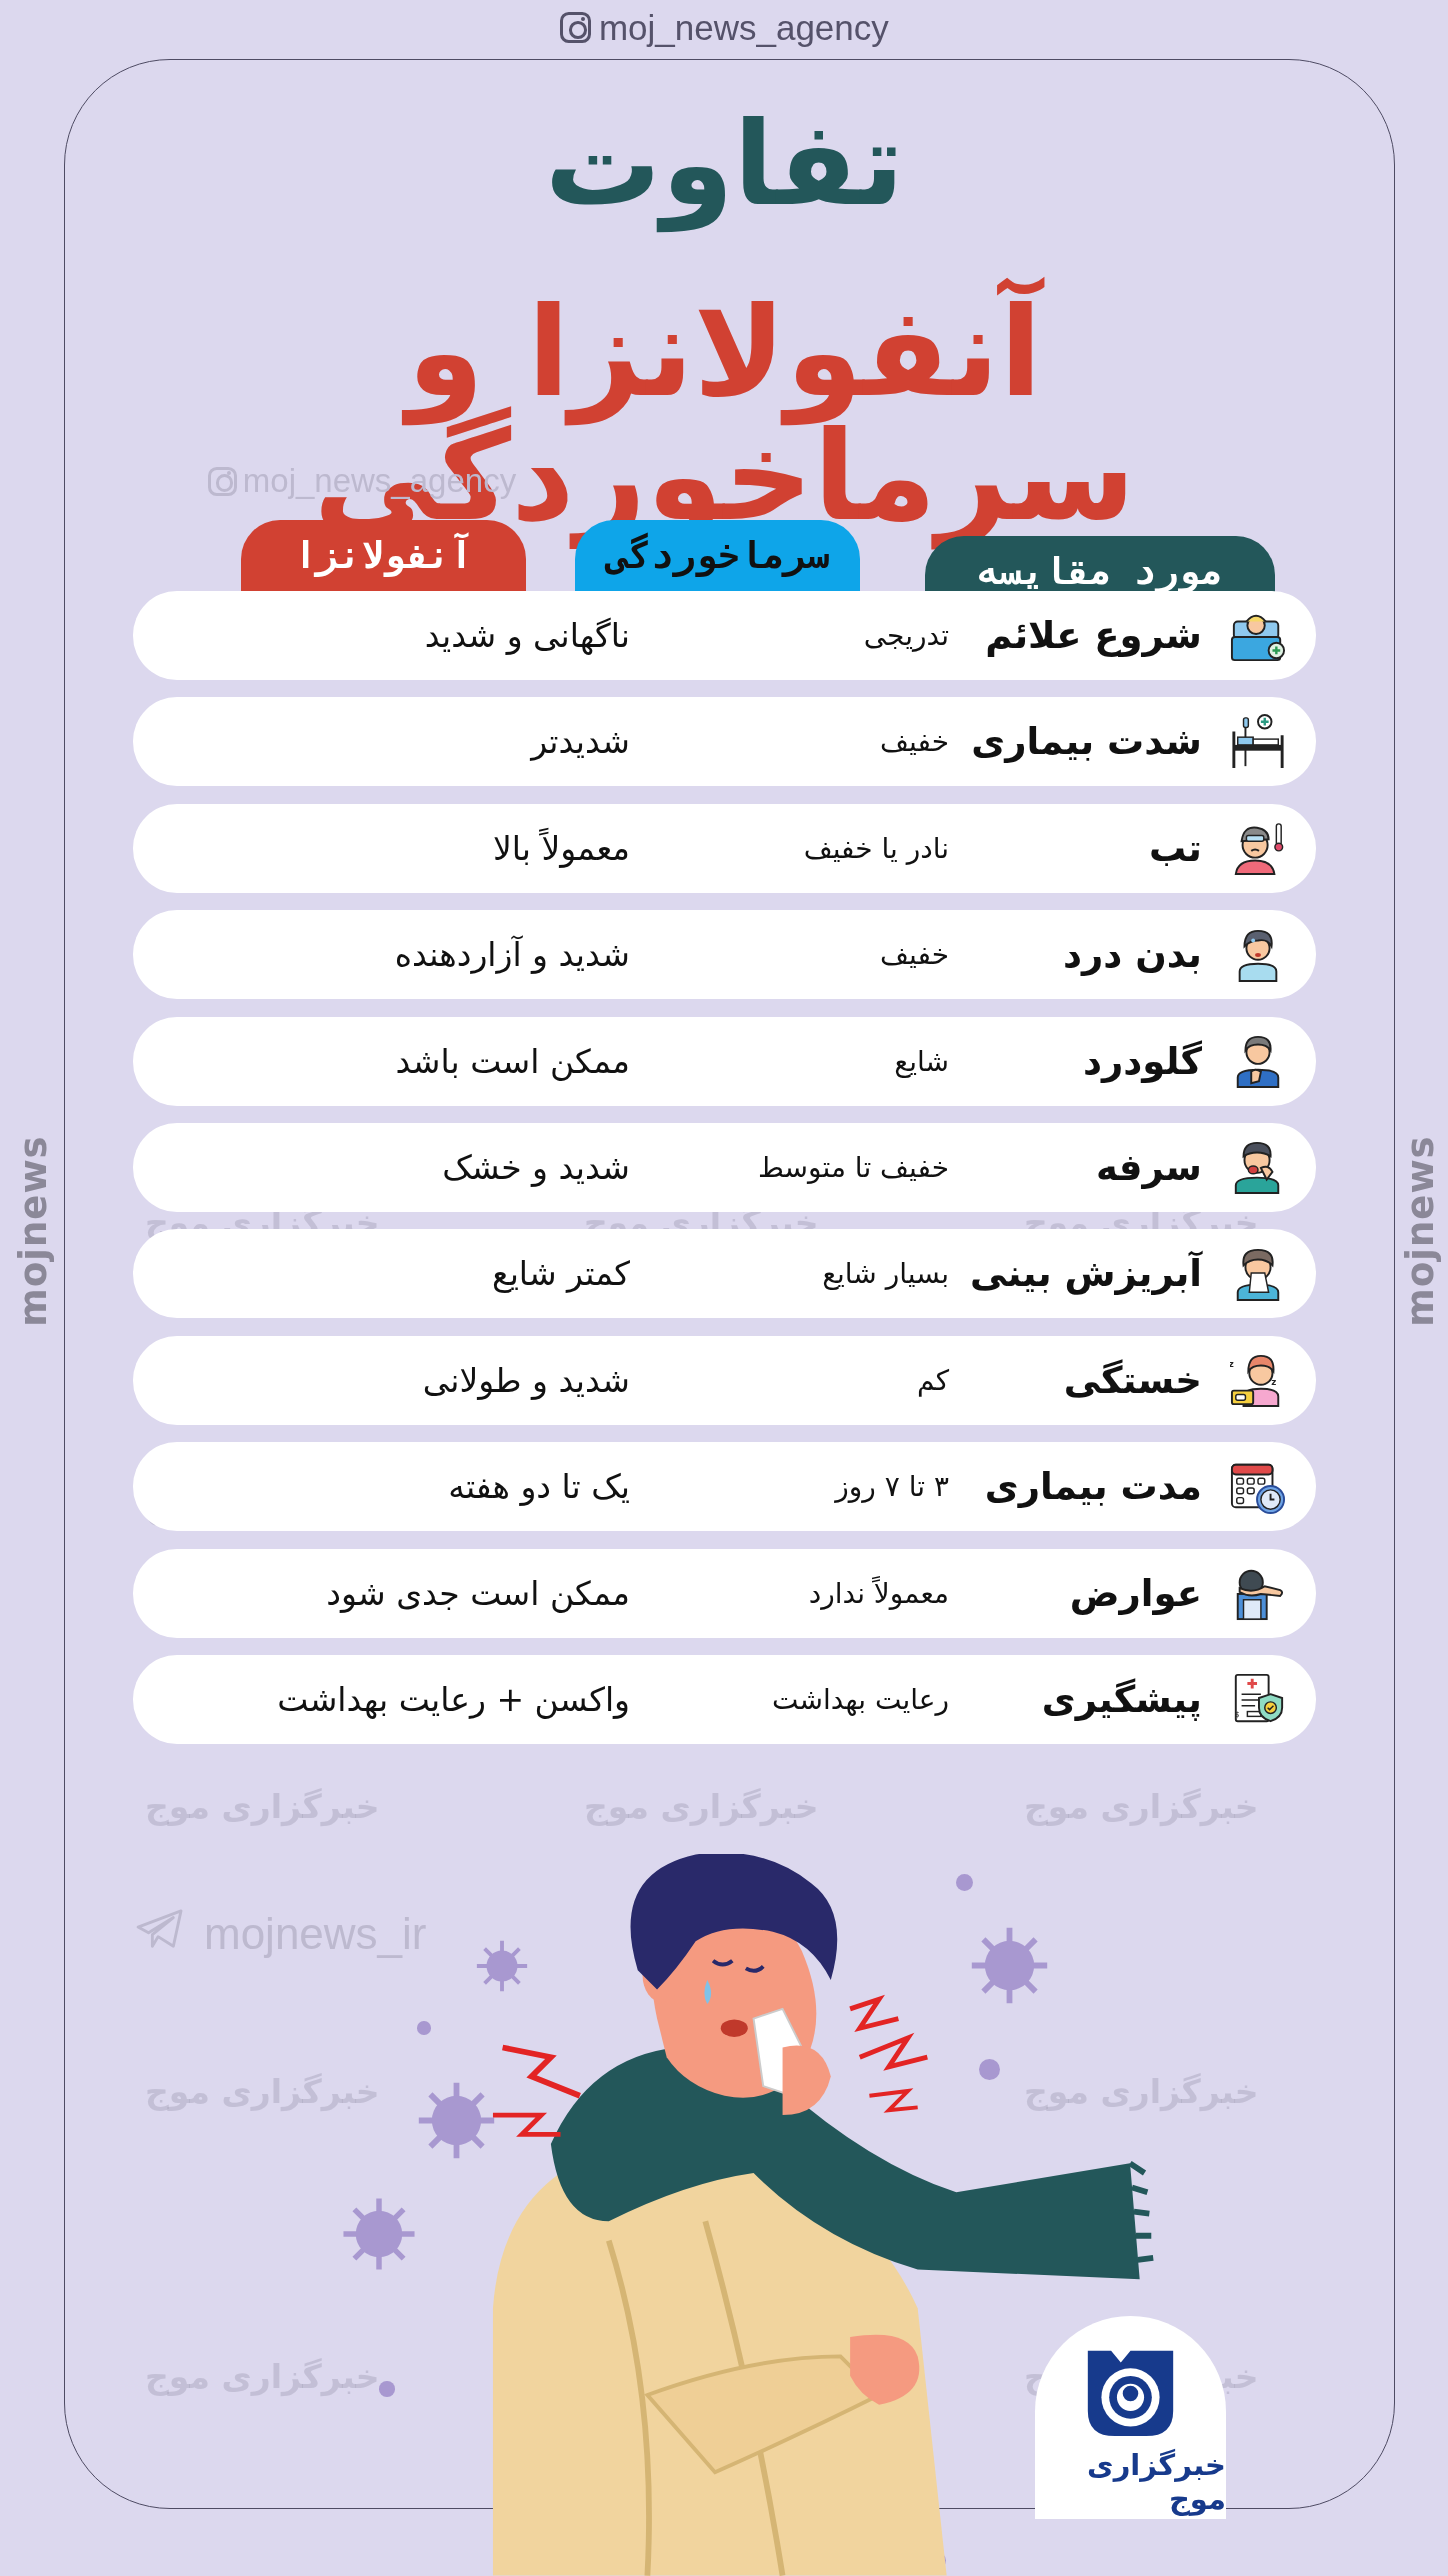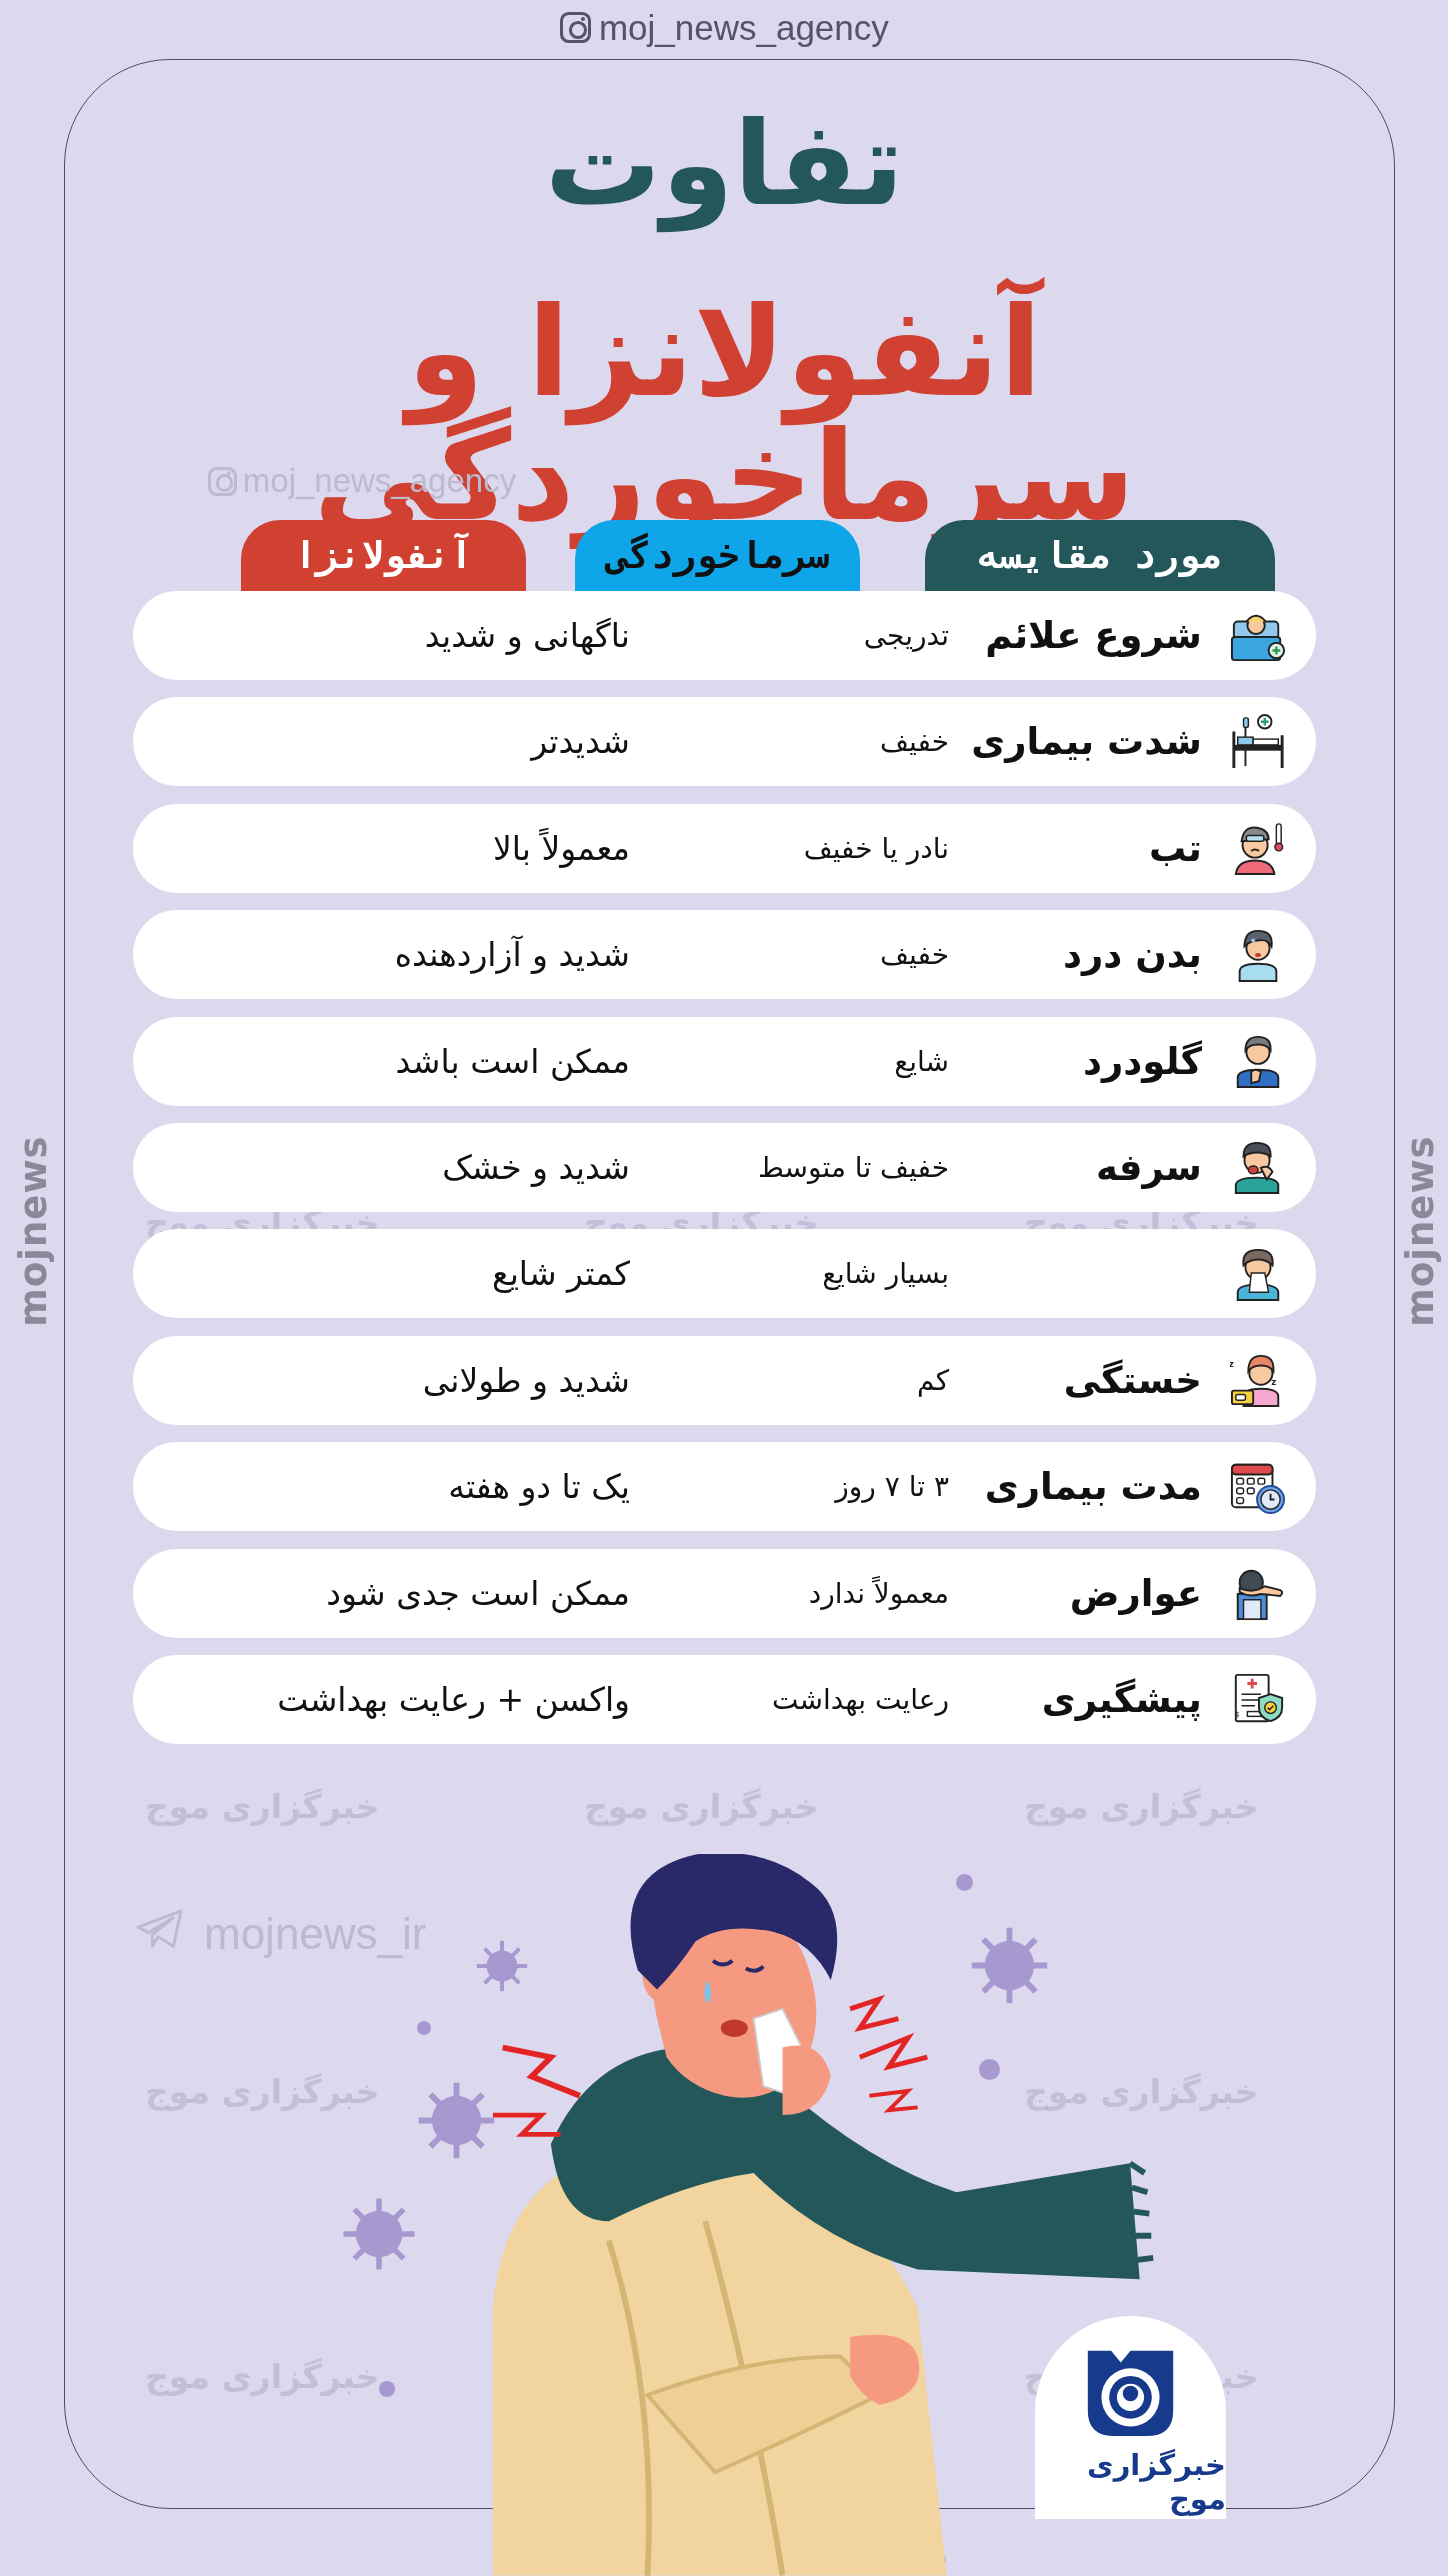--- a/index.html
+++ b/index.html
@@ -69,21 +69,21 @@
 
   
   .tab {
     position: absolute; top: 520px; height: 83px;
     border-radius: 39px 39px 0 0;
     display: flex; align-items: flex-start; justify-content: center;
     padding-top: 13.5px;
     font-size: 37px; font-weight: bold; font-family: Liberation Mono, monospace;
     direction: rtl;
   }
-  .tab-compare { left: 925px; width: 350px; background: #23575a; color: #ffffff; }
+  .tab-compare { left: 925px; width: 350px; background: #23575a; color: #ffffff; margin-top: 16px; }
   .tab-cold { left: 575px; width: 285px; background: #0ea5e9; color: #111111; }
   .tab-flu { left: 241px; width: 285px; background: #d14132; color: #ffffff; }
 
   
   .rows { position: absolute; left: 133px; top: 591px; width: 1183px; }
   .row {
     position: relative; width: 1183px; height: 89px; margin-bottom: 17.4px;
     background: #ffffff; border-radius: 44px;
     direction: rtl;
   }
@@ -279,20 +279,21 @@
 
   <div class="row">
     <span class="icon-box">
       <svg width="56" height="56" viewBox="0 0 58 58">
           <path d="M8 56 v-8 q0 -8 21 -8 q21 0 21 8 v8 z" fill="#4cb4d8" stroke="#222" stroke-width="2"></path>
           <circle cx="29" cy="22" r="13" fill="#f8c8a0" stroke="#222" stroke-width="2"></circle>
           <path d="M14 20 q-2 -16 15 -16 q17 0 15 16 q-6 -6 -15 -6 q-9 0 -15 6z" fill="#7a6a62" stroke="#222" stroke-width="2"></path>
           <path d="M22 28 l14 0 l4 20 l-20 0 z" fill="#ffffff" stroke="#222" stroke-width="1.5"></path>
         </svg>
     </span>
+    <span class="label">آبریزش بینی</span>
     <span class="cold">بسیار شایع</span>
     <span class="flu">کمتر شایع</span>
   </div>
 
   <div class="row">
     <span class="icon-box">
       <svg width="56" height="56" viewBox="0 0 58 58">
           <path d="M14 56 v-10 q0 -8 18 -8 q18 0 18 8 v10 z" fill="#f6a8cf" stroke="#222" stroke-width="2"></path>
           <circle cx="32" cy="22" r="12" fill="#f8c8a0" stroke="#222" stroke-width="2"></circle>
           <path d="M19 20 q0 -16 13 -16 q14 0 13 16 q-4 -6 -13 -6 q-9 0 -13 6z" fill="#e8866a" stroke="#222" stroke-width="2"></path>

